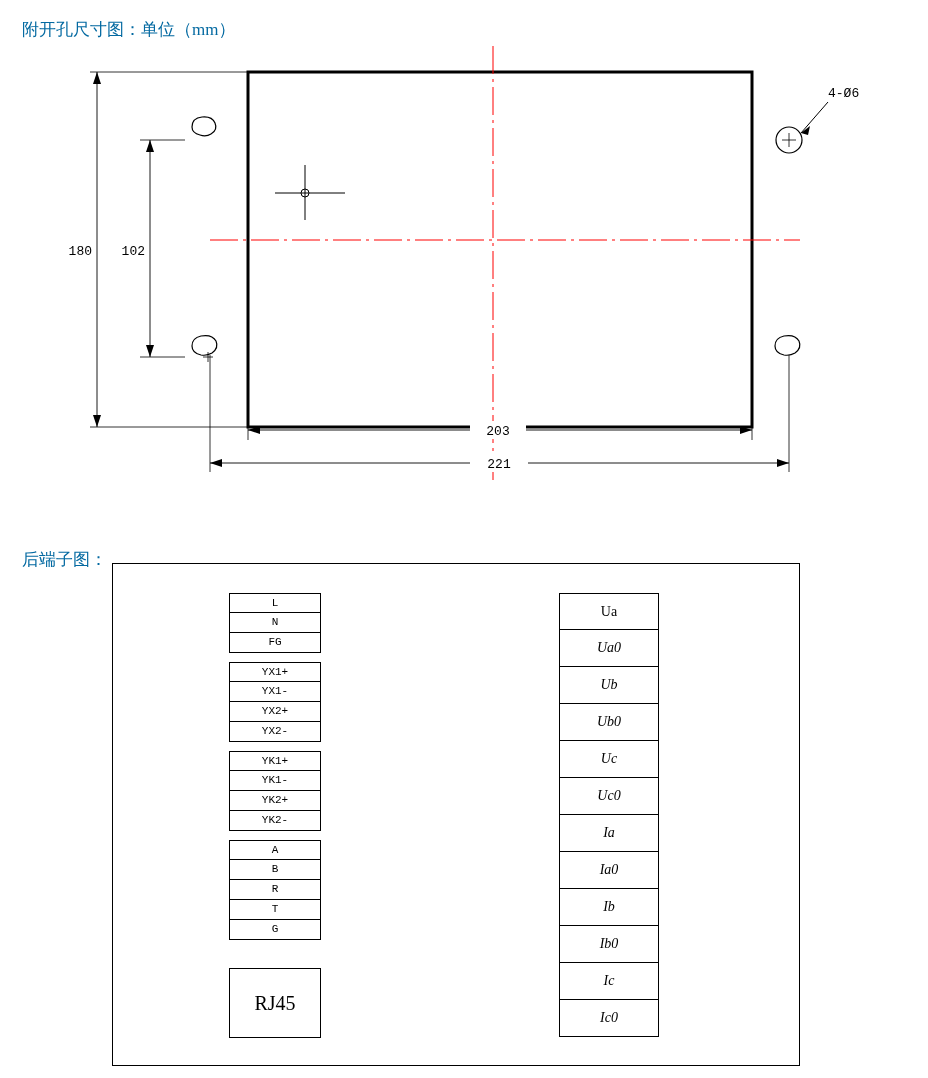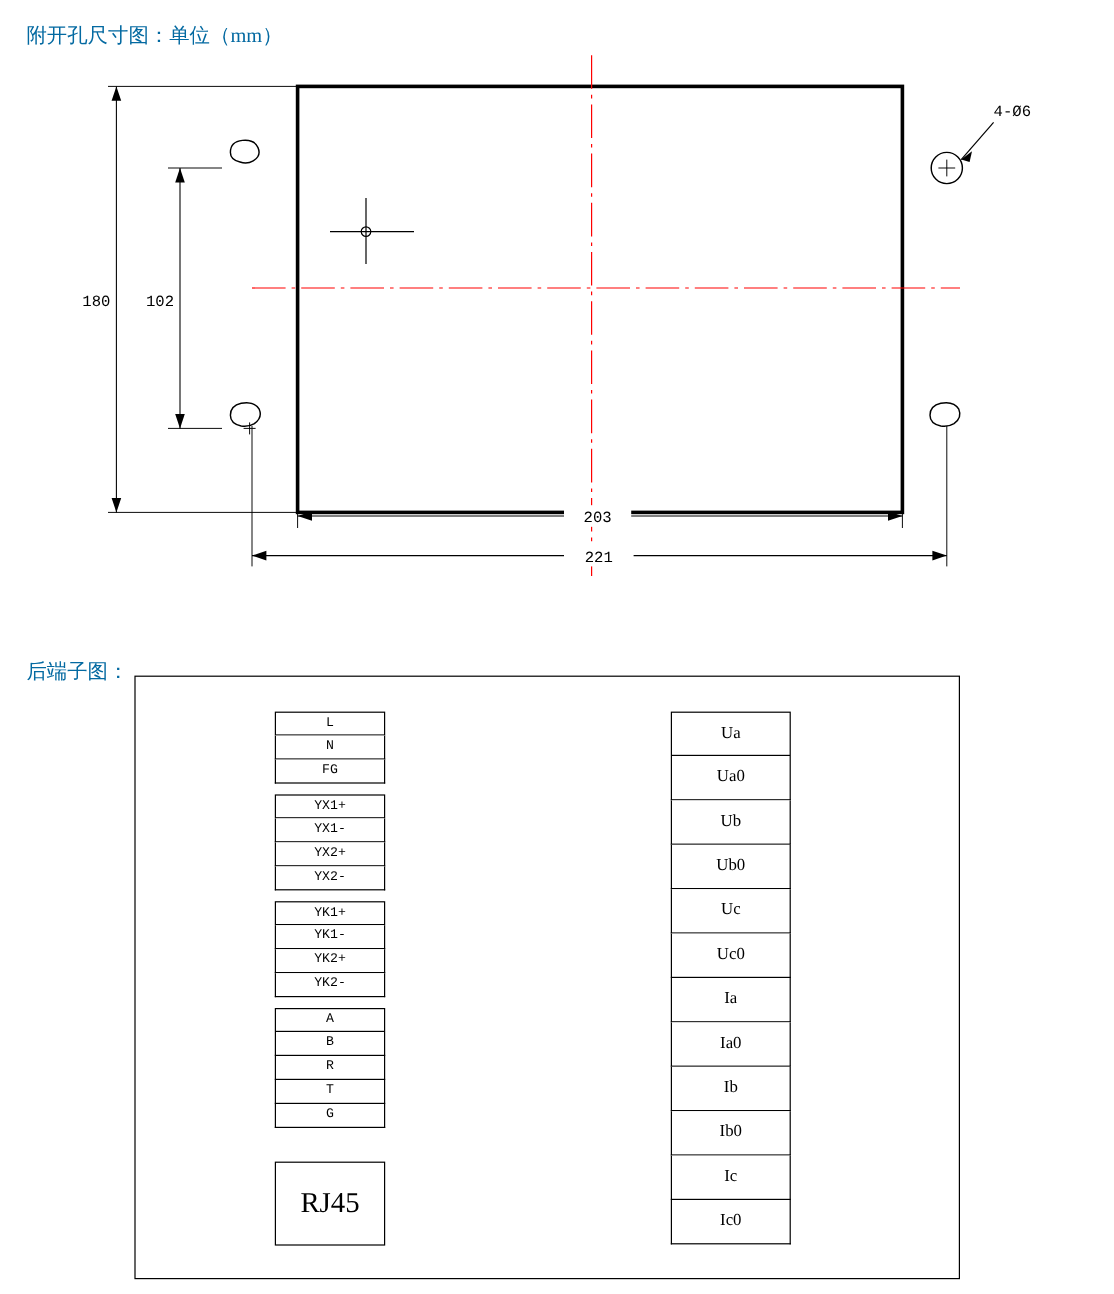--- a/index.html
+++ b/index.html
@@ -86,35 +86,35 @@
   .term-cell-big {
     border: 1px solid #000;
     box-sizing: border-box;
     text-align: center;
     font-family: "Liberation Serif", serif;
     font-size: 14px;
     line-height: 35px;
     height: 37px;
     background: #fff;
   }
-  .term-cell-big + .term-cell-big { border-top: none; }
+  .term-cell-big + .term-cell-big { border-top: none; font-style: italic; }
 
   #rj45-box {
     position: absolute;
     left: 116px;
     top: 404px;
     width: 92px;
     height: 70px;
     border: 1px solid #000;
     box-sizing: border-box;
     display: flex;
     align-items: center;
     justify-content: center;
     font-family: "Liberation Serif", serif;
-    font-size: 24px;
+    font-size: 20px;
     background: #fff;
   }
 </style>
 </head>
 <body>
 
 <div class="page">
 
   <div class="caption" id="caption-top">附开孔尺寸图：单位（mm）</div>
 

